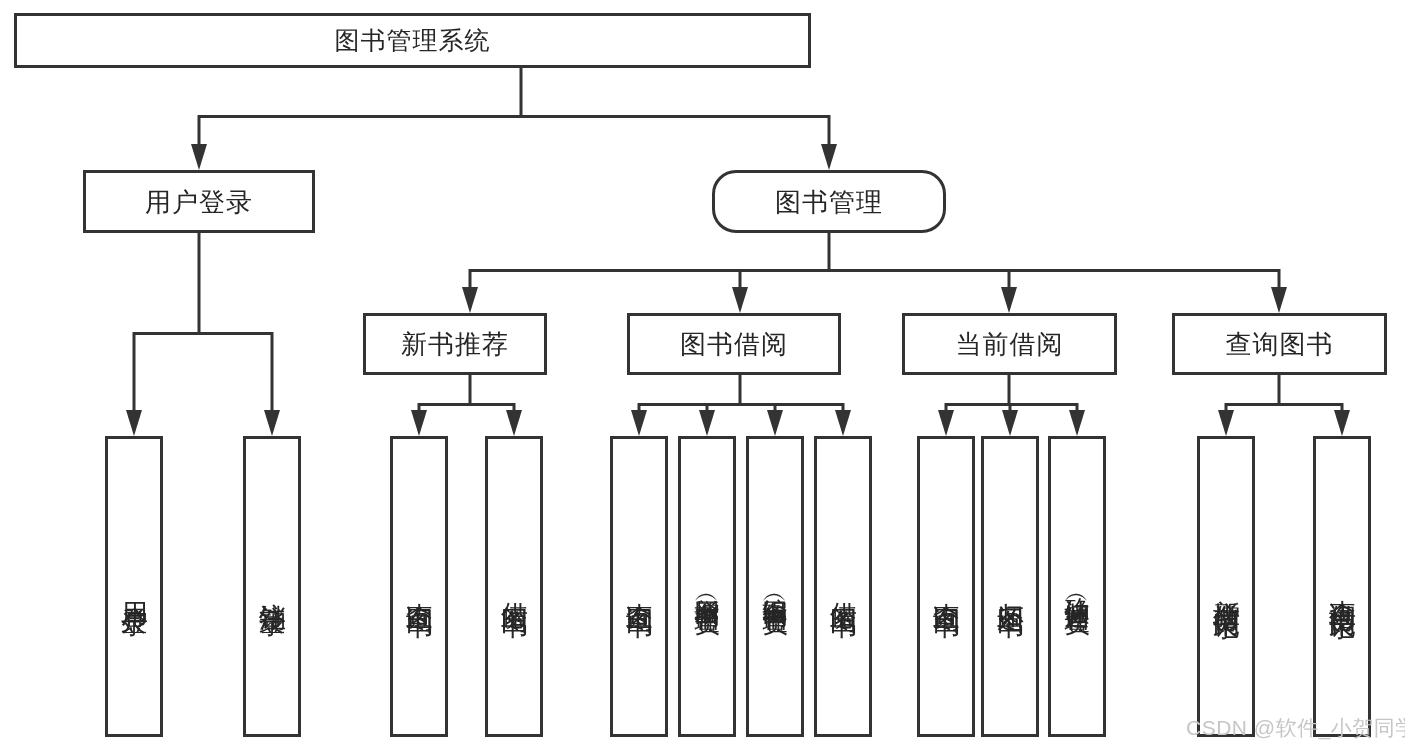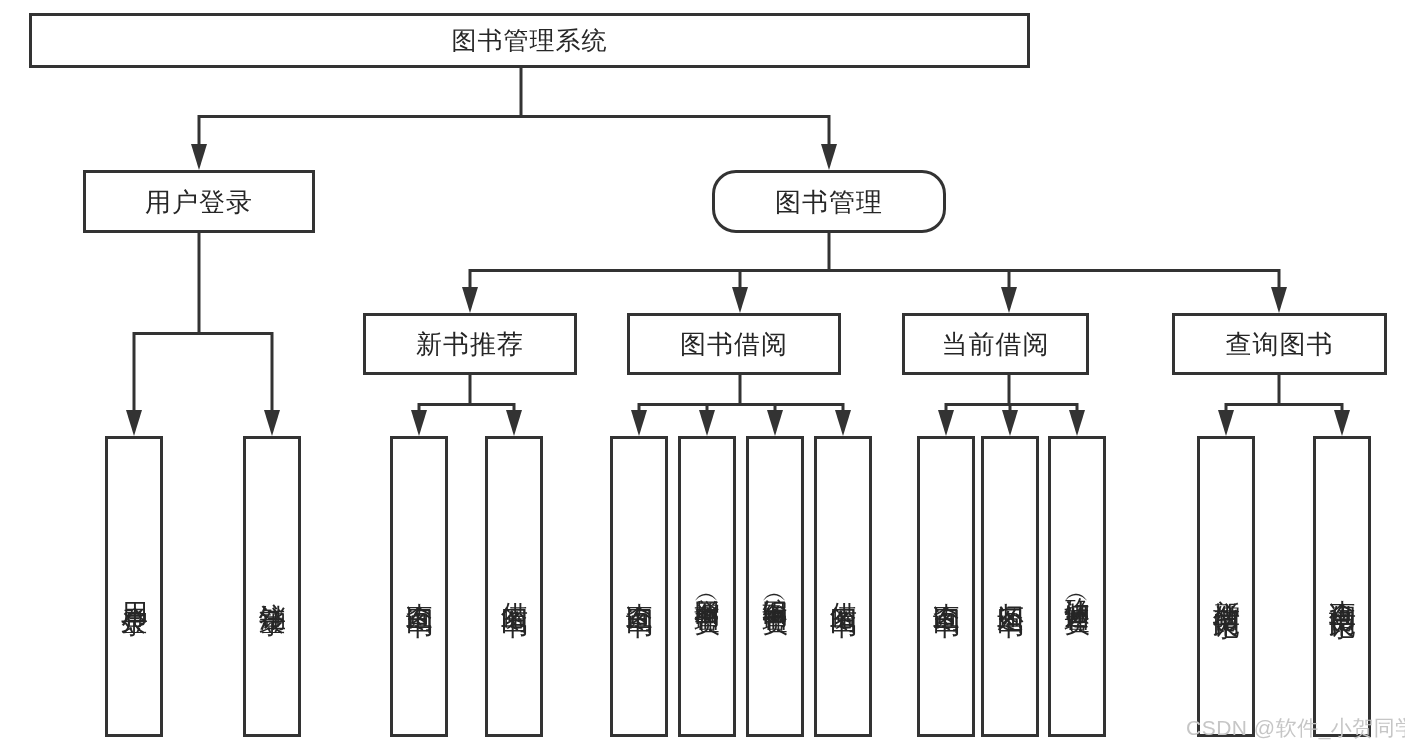--- a/index.html
+++ b/index.html
@@ -14,21 +14,21 @@
     font-family:"Liberation Sans","DejaVu Sans",sans-serif;}
   #stage{position:relative;width:1405px;height:747px;background:var(--bg);}
   #connectors{position:absolute;left:0;top:0;width:1405px;height:747px;z-index:1;}
   .cline{stroke:var(--line);stroke-width:3;fill:none;}
   .carrow{fill:var(--line);stroke:none;}
   .box{
     position:absolute;z-index:2;background:#fff;border:3px solid var(--border);
     color:var(--text);display:flex;align-items:center;justify-content:center;
     font-size:26px;letter-spacing:1px;line-height:1;white-space:nowrap;
   }
-  .root{left:29px;top:13px;width:1001px;height:55px;font-size:25px;}
+  .root{left:14px;top:13px;width:797px;height:55px;font-size:25px;}
   .lvl2{top:170px;height:63px;}
   .lvl3{top:313px;height:62px;}
   .leaf{
     top:436px;width:58px;height:301px;
     writing-mode:vertical-rl;text-orientation:mixed;
     font-size:27px;letter-spacing:3px;
   }
   .leaf.long{font-size:25px;letter-spacing:2px;}
   #watermark{
     position:absolute;left:1186px;top:714px;z-index:5;
@@ -114,23 +114,23 @@
       <line class="cline" x1="1342" y1="403" x2="1342" y2="416"></line>
       <polygon class="carrow" points="1334,410 1350,410 1342,436"></polygon>
     </g>
   </svg>
 
   <div class="box root">图书管理系统</div>
 
   <div class="box lvl2" style="left:83px;width:232px;">用户登录</div>
   <div class="box lvl2" style="left:712px;width:234px;border-radius:24px;">图书管理</div>
 
-  <div class="box lvl3" style="left:363px;width:214px;text-align:center;">新书推荐</div>
+  <div class="box lvl3" style="left:363px;width:184px;text-align:center;">新书推荐</div>
   <div class="box lvl3" style="left:627px;width:214px;">图书借阅</div>
-  <div class="box lvl3" style="left:902px;width:187px;">当前借阅</div>
+  <div class="box lvl3" style="left:902px;width:215px;">当前借阅</div>
   <div class="box lvl3" style="left:1172px;width:215px;">查询图书</div>
 
   <div class="box leaf" style="left:105px;">用户登录</div>
   <div class="box leaf" style="left:243px;">注销登录</div>
   <div class="box leaf" style="left:390px;">查询图书</div>
   <div class="box leaf" style="left:485px;">借阅图书</div>
   <div class="box leaf" style="left:610px;">查询图书</div>
   <div class="box leaf long" style="left:678px;">新增图书（管理员）</div>
   <div class="box leaf long" style="left:746px;">编辑图书（管理员）</div>
   <div class="box leaf" style="left:814px;">借阅图书</div>

